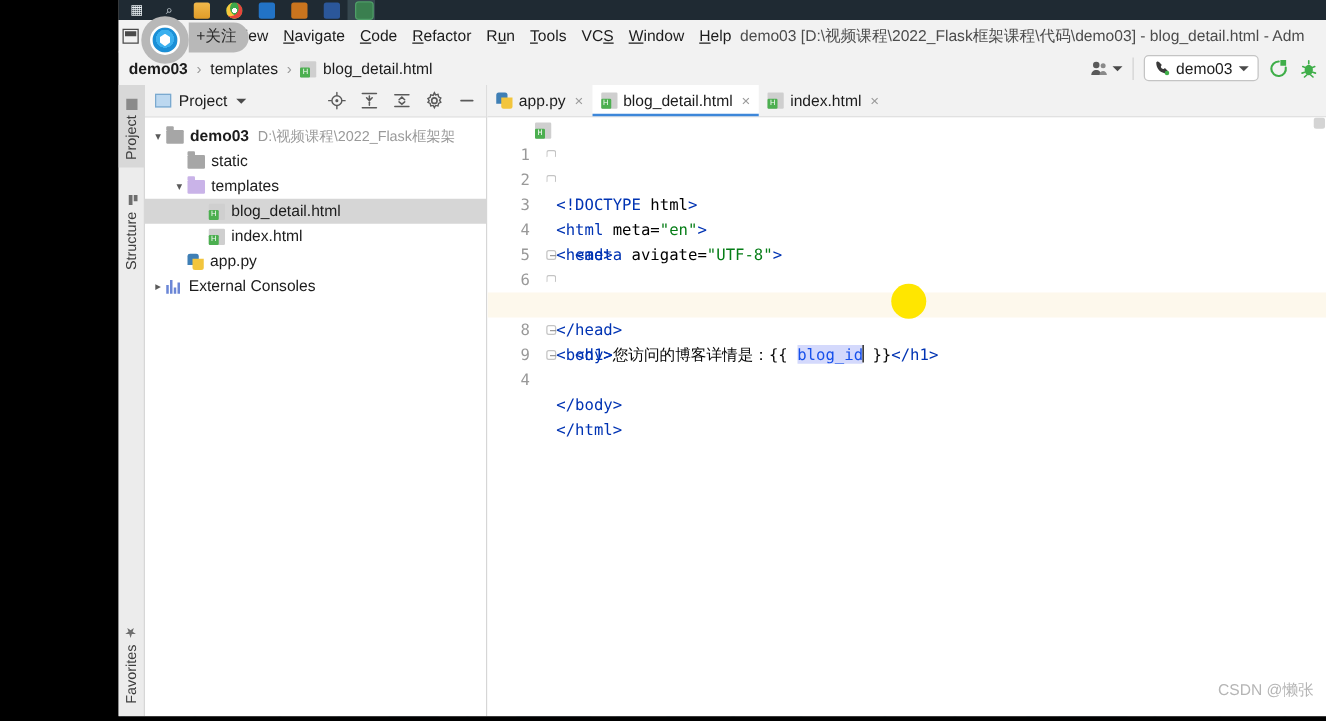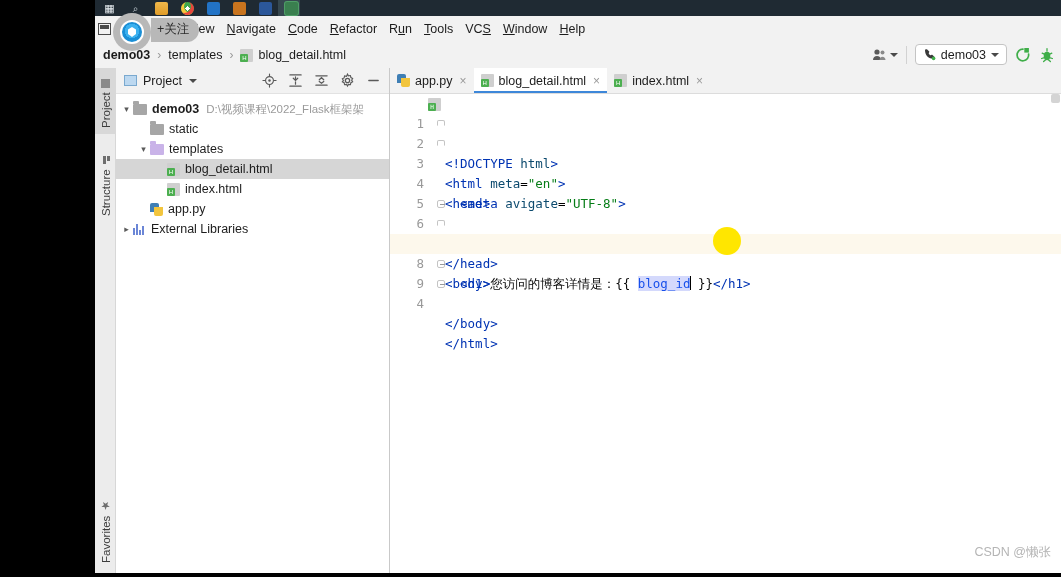--- a/index.html
+++ b/index.html
@@ -164,21 +164,21 @@
     color: #999999; font-family: "DejaVu Sans Mono", monospace; font-size: 12.5px;
   }
   .ctext { position: absolute; left: 55px; }
   .fold { position: absolute; left: 47px; top: 6px; width: 9px; height: 9px; }
   .fold span { display:block; width:8px; height:8px; border:1px solid #c4c4c4; border-radius:2px; background:#fff; position:relative; }
   .fold span::after { content:""; position:absolute; left:1.5px; top:3px; width:5px; height:1px; background:#9a9a9a; }
   .fold.open span::after { display:none; }
   .fold.open span { border-bottom-color: transparent; border-radius:2px 2px 0 0; height:6px;}
 
   .tk-tag { color: #0033b3; }
-  .tk-attr { color: #0c4a6e; }
+  .tk-attr { color: #000000; }
   .tk-val { color: #067d17; }
   .tk-txt { color: #080808; }
   .tk-jinja { color: #080808; }
   .tk-var { color: #1750eb; background:#d4d9fc; }
   .file-badge { position:absolute; left:38px; top:4px; }
 
   .caret-bar { display:inline-block; width:1px; height:14px; background:#000; vertical-align:-2px; margin:0 -0.5px; }
 
   .click-dot {
     position: absolute; left: 618px; top: 211px; width: 28px; height: 28px;
@@ -225,20 +225,21 @@
       <div class="menu-item"><u>E</u>dit</div>
       <div class="menu-item"><u>V</u>iew</div>
       <div class="menu-item"><u>N</u>avigate</div>
       <div class="menu-item"><u>C</u>ode</div>
       <div class="menu-item"><u>R</u>efactor</div>
       <div class="menu-item">R<u>u</u>n</div>
       <div class="menu-item"><u>T</u>ools</div>
       <div class="menu-item">VC<u>S</u></div>
       <div class="menu-item"><u>W</u>indow</div>
       <div class="menu-item"><u>H</u>elp</div>
+      <div class="title-text">demo03 [D:\视频课程\2022_Flask框架课程\代码\demo03] - blog_detail.html - Adm</div>
 
       <div class="wm-avatar">
           <div class="inner"></div>
         </div>
       <div class="wm-follow">+关注</div>
     </div>
 
     <div class="crumbbar">
       <span class="crumb bold">demo03</span>
       <span class="crumb-sep">›</span>
@@ -367,21 +368,21 @@
           </div>
 
           <div class="node">
             <span class="arrow">▸</span>
             <span class="libicon ficon">
                 <i style="height:7px"></i>
                 <i style="height:11px"></i>
                 <i style="height:5px"></i>
                 <i style="height:9px"></i>
               </span>
-            <span class="nlabel">External Libraries</span>
+            <span class="nlabel">External Consoles</span>
           </div>
 
 
         </div>
       </div>
 
       <div class="editor">
 
         <div class="tabstrip">
           <div class="etab">

